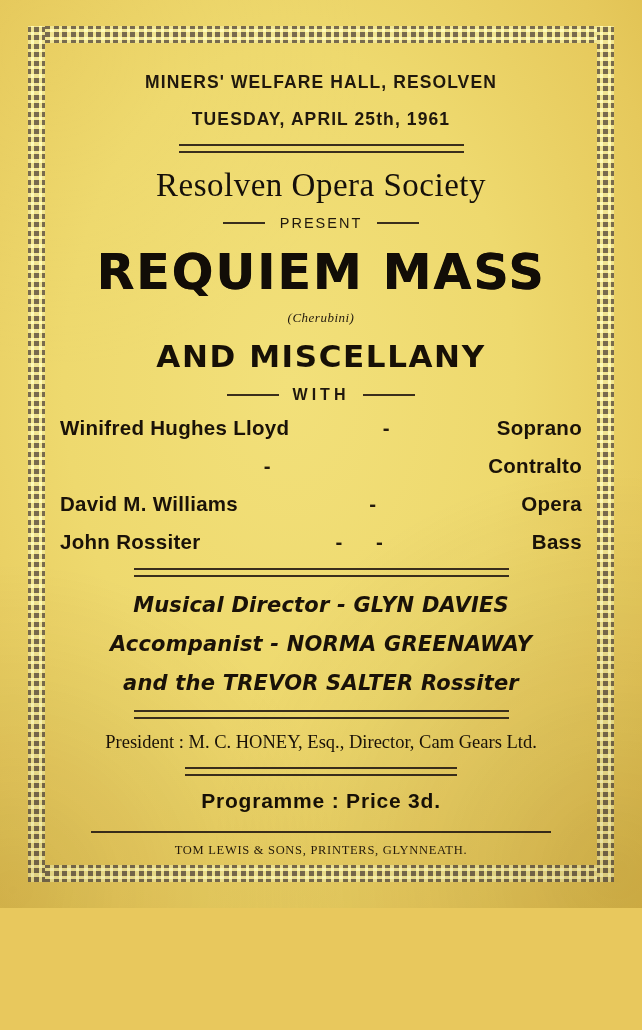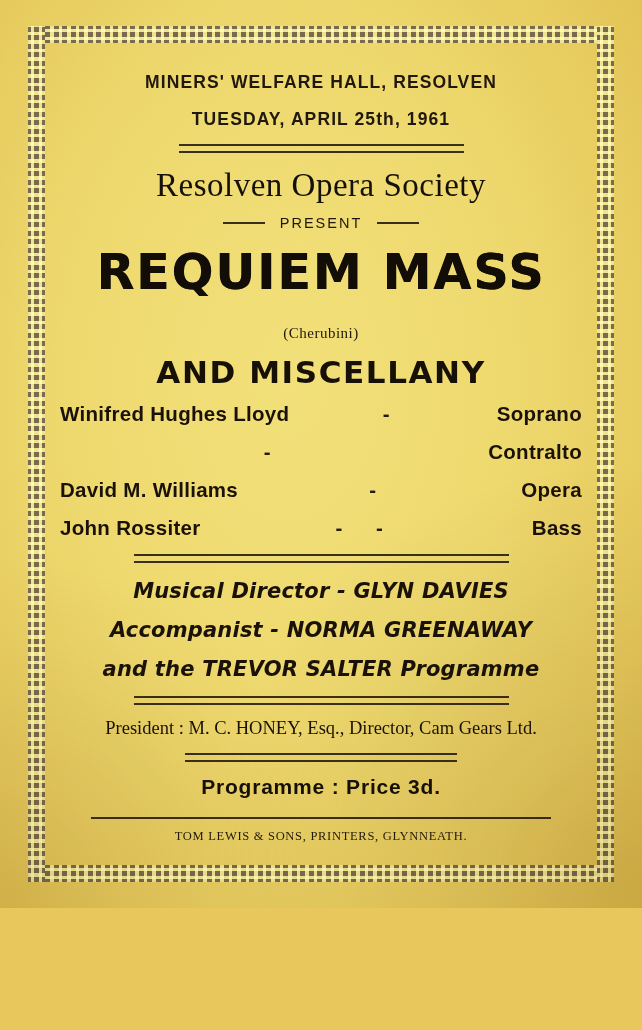--- a/index.html
+++ b/index.html
@@ -131,22 +131,23 @@
     font-family: "DejaVu Sans", sans-serif;
     font-weight: bold;
     font-size: 49px;
     letter-spacing: 2px;
     margin-top: 13px;
     color: #120d07;
     text-shadow: 0.5px 0 0 #120d07;
   }
   .composer {
     font-family: "Liberation Serif", serif;
-    font-size: 15px;
-    margin-top: 24px;
+    font-style: italic;
+    font-size: 13px;
+    margin-top: 9px;
     letter-spacing: 0.5px;
   }
   .title-sub {
     font-family: "DejaVu Sans", sans-serif;
     font-weight: bold;
     font-size: 31px;
     letter-spacing: 1.6px;
     margin-top: 12px;
     color: #171006;
   }
@@ -274,20 +275,25 @@
     <div class="present-row">
       <span class="dash"></span>
       <span class="lbl">PRESENT</span>
       <span class="dash"></span>
     </div>
 
     <div class="title-main">REQUIEM  MASS</div>
     <div class="composer">(Cherubini)</div>
     <div class="title-sub">AND  MISCELLANY</div>
 
+    <div class="with-row">
+      <span class="dash"></span>
+      <span class="lbl">WITH</span>
+      <span class="dash"></span>
+    </div>
 
     <div class="cast">
       <div class="cast-row">
         <span class="name">Winifred Hughes Lloyd</span>
         <span class="sep">-</span>
         <span class="voice">Soprano</span>
       </div>
       <div class="cast-row">
         <span class="sep">-</span>
         <span class="voice">Contralto</span>
@@ -302,21 +308,21 @@
         <span class="sep">- -</span>
         <span class="voice">Bass</span>
       </div>
     </div>
 
     <div class="rule-double wide"></div>
 
     <div class="credits">
       <div class="credit-line">Musical Director  -  GLYN DAVIES</div>
       <div class="credit-line">Accompanist -  NORMA GREENAWAY</div>
-      <div class="credit-line">and the TREVOR SALTER Programme</div>
+      <div class="credit-line">and the TREVOR SALTER Rossiter</div>
     </div>
 
     <div class="rule-double wide"></div>
 
     <div class="president">President :  M. C. HONEY, Esq., Director, Cam Gears Ltd.</div>
 
     <div class="rule-double narrow"></div>
 
     <div class="programme">Programme :   Price 3d.</div>
 

